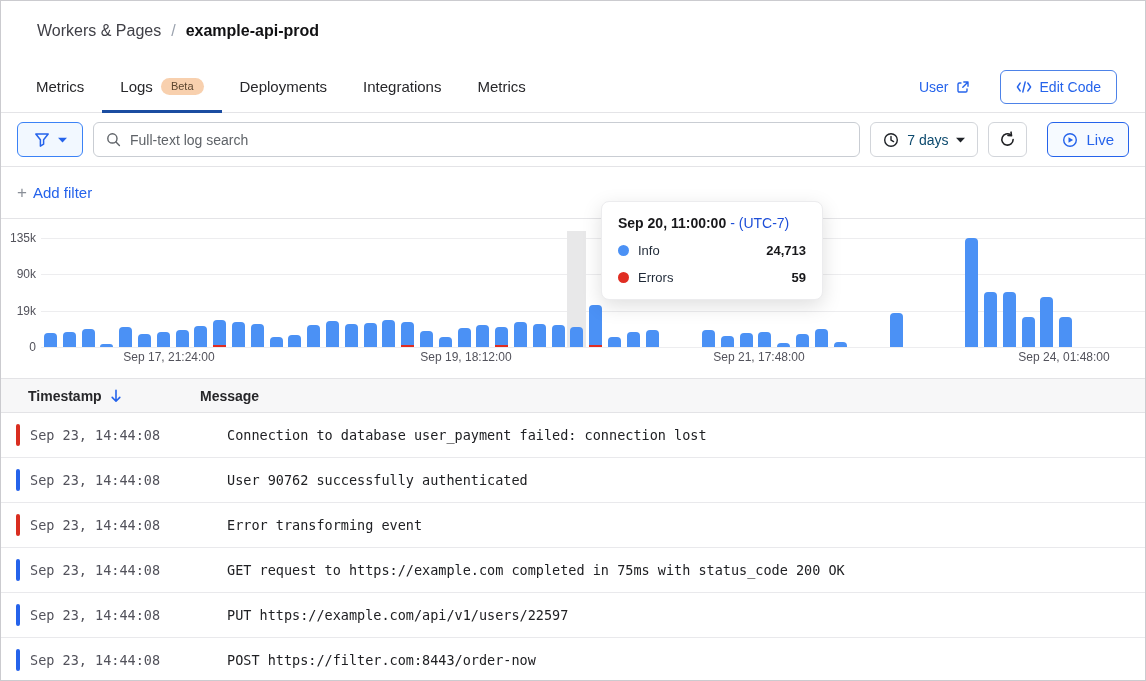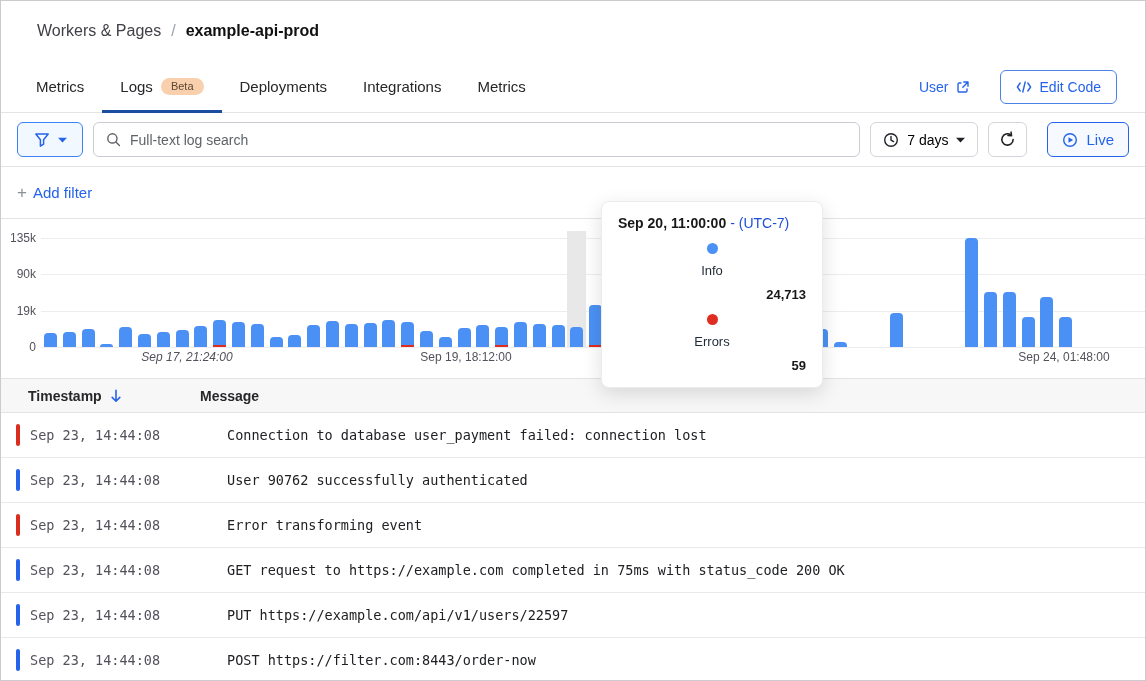--- a/index.html
+++ b/index.html
@@ -27,21 +27,21 @@
   .tabs-right { margin-left:auto; display:flex; align-items:center; gap:30px; }
   .visit-link { display:flex; align-items:center; gap:7px; color:#2563eb; font-size:14px; cursor:pointer; }
   .btn-edit { display:flex; align-items:center; gap:8px; border:1px solid #4d82e8; border-radius:6px; background:#fff; color:#2563eb; font-size:14px; padding:8px 15px; cursor:pointer; }
 
   
   .filterbar { height:54px; display:flex; align-items:center; gap:10px; padding:0 16px; border-bottom:1px solid #e4e4e7; }
   .btn-filter { width:66px; height:35px; display:flex; align-items:center; justify-content:center; gap:8px; background:#f2f8ff; border:1px solid #3b82f6; border-radius:6px; cursor:pointer; }
   .searchbox { flex:1; height:35px; display:flex; align-items:center; gap:9px; border:1px solid #c9cdd3; border-radius:6px; padding:0 12px; background:#fff; }
   .searchbox input { border:none; outline:none; flex:1; font-size:14px; color:#202124; background:transparent; font-family:"Liberation Sans", sans-serif; }
   .searchbox input::placeholder { color:#5f6368; }
-  .btn-time { height:35px; display:flex; align-items:center; gap:8px; border:1px solid #d2d5da; border-radius:6px; background:#fff; padding:0 12px; font-size:14px; color:#000000; cursor:pointer; }
+  .btn-time { height:35px; display:flex; align-items:center; gap:8px; border:1px solid #d2d5da; border-radius:6px; background:#fff; padding:0 12px; font-size:14px; color:#0c4a6e; cursor:pointer; }
   .btn-refresh { width:39px; height:35px; display:flex; align-items:center; justify-content:center; border:1px solid #d2d5da; border-radius:6px; background:#fff; cursor:pointer; }
   .btn-live { height:35px; display:flex; align-items:center; gap:8px; border:1px solid #2563eb; border-radius:6px; background:#f6faff; color:#2563eb; font-size:15px; padding:0 14px; margin-left:10px; cursor:pointer; }
 
   
   .addfilter-row { height:52px; display:flex; align-items:center; padding:0 16px; border-bottom:1px solid #e4e4e7; }
   .addfilter { display:flex; align-items:center; gap:6px; font-size:15px; color:#2563eb; cursor:pointer; }
   .plus-glyph { color:#8a8f98; font-size:17px; }
 
   
   .chart-section { position:relative; height:159px; }
@@ -49,21 +49,21 @@
   .ytick { position:absolute; left:0; width:35px; text-align:right; font-size:12px; color:#52525b; }
   .xtick { position:absolute; top:131px; width:140px; text-align:center; font-size:12px; color:#52525b; }
   .bar { position:absolute; width:13px; border-radius:4px 4px 0 0; cursor:pointer; }
   .barerr { position:absolute; left:0; right:0; bottom:0; height:2px; }
   .hoverband { position:absolute; top:12px; width:19px; height:116px; background:#e8e8e9; }
 
   
   .tooltip { position:absolute; left:600px; top:200px; width:222px; background:#fff; border:1px solid #ececee; border-radius:8px; box-shadow:0 6px 20px rgba(0,0,0,.13); padding:13px 16px 14px; z-index:10; }
   .tooltip-title { font-size:14px; font-weight:700; color:#18181b; white-space:nowrap; }
   .tooltip-title .tz { font-weight:400; color:#1d4ed8; margin-left:4px; }
-  .tooltip-row { display:flex; align-items:center; gap:9px; margin-top:12px; font-size:13px; color:#1f2937;flex-direction:column; }
+  .tooltip-row { display:flex; align-items:center; gap:9px; margin-top:12px; font-size:13px; color:#1f2937; }
   .tooltip-row:first-of-type { margin-top:16px; }
   .dot { width:11px; height:11px; border-radius:50%; flex:none; }
   .tooltip-val { margin-left:auto; font-weight:700; color:#18181b; }
 
   
   .log-header { height:35px; display:flex; align-items:center; background:#f7f7f8; border-top:1px solid #e3e3e6; border-bottom:1px solid #e3e3e6; font-size:14px; font-weight:700; color:#27272a; }
   .col-ts-head { width:199px; padding-left:27px; display:flex; align-items:center; gap:8px; }
   .log-row { height:45px; display:flex; align-items:center; border-bottom:1px solid #e9e9ec; padding-left:15px; }
   .indicator { width:4px; height:22px; border-radius:2px; flex:none; }
   .ts-cell { width:197px; margin-left:10px; font-size:13.5px; color:#52525b; flex:none; }
@@ -240,21 +240,21 @@
     <div class="bar" style="left: 795px; top: 115px; height: 13px; background: rgb(75, 145, 245);"></div>
     <div class="bar" style="left: 813.8px; top: 110px; height: 18px; background: rgb(75, 145, 245);"></div>
     <div class="bar" style="left: 832.6px; top: 123px; height: 5px; background: rgb(75, 145, 245);"></div>
     <div class="bar" style="left: 889px; top: 94px; height: 34px; background: rgb(75, 145, 245);"></div>
     <div class="bar" style="left: 964.2px; top: 19px; height: 109px; background: rgb(75, 145, 245);"></div>
     <div class="bar" style="left: 983px; top: 73px; height: 55px; background: rgb(75, 145, 245);"></div>
     <div class="bar" style="left: 1001.8px; top: 73px; height: 55px; background: rgb(75, 145, 245);"></div>
     <div class="bar" style="left: 1020.6px; top: 98px; height: 30px; background: rgb(75, 145, 245);"></div>
     <div class="bar" style="left: 1039.4px; top: 78px; height: 50px; background: rgb(75, 145, 245);"></div>
     <div class="bar" style="left: 1058.2px; top: 98px; height: 30px; background: rgb(75, 145, 245);"></div>
-    <div class="xtick" style="left: 116px; font-style: italic;">Sep 17, 21:24:00</div>
+    <div class="xtick" style="left: 98px;">Sep 17, 21:24:00</div>
     <div class="xtick" style="left: 395px;">Sep 19, 18:12:00</div>
     <div class="xtick" style="left: 688px;">Sep 21, 17:48:00</div>
     <div class="xtick" style="left: 993px;">Sep 24, 01:48:00</div>
   </div>
 
 <div class="tooltip">
   <div class="tooltip-title">
     <span>Sep 20, 11:00:00</span><span class="tz">- (UTC-7)</span>
   </div>
   <div class="tooltip-row">

